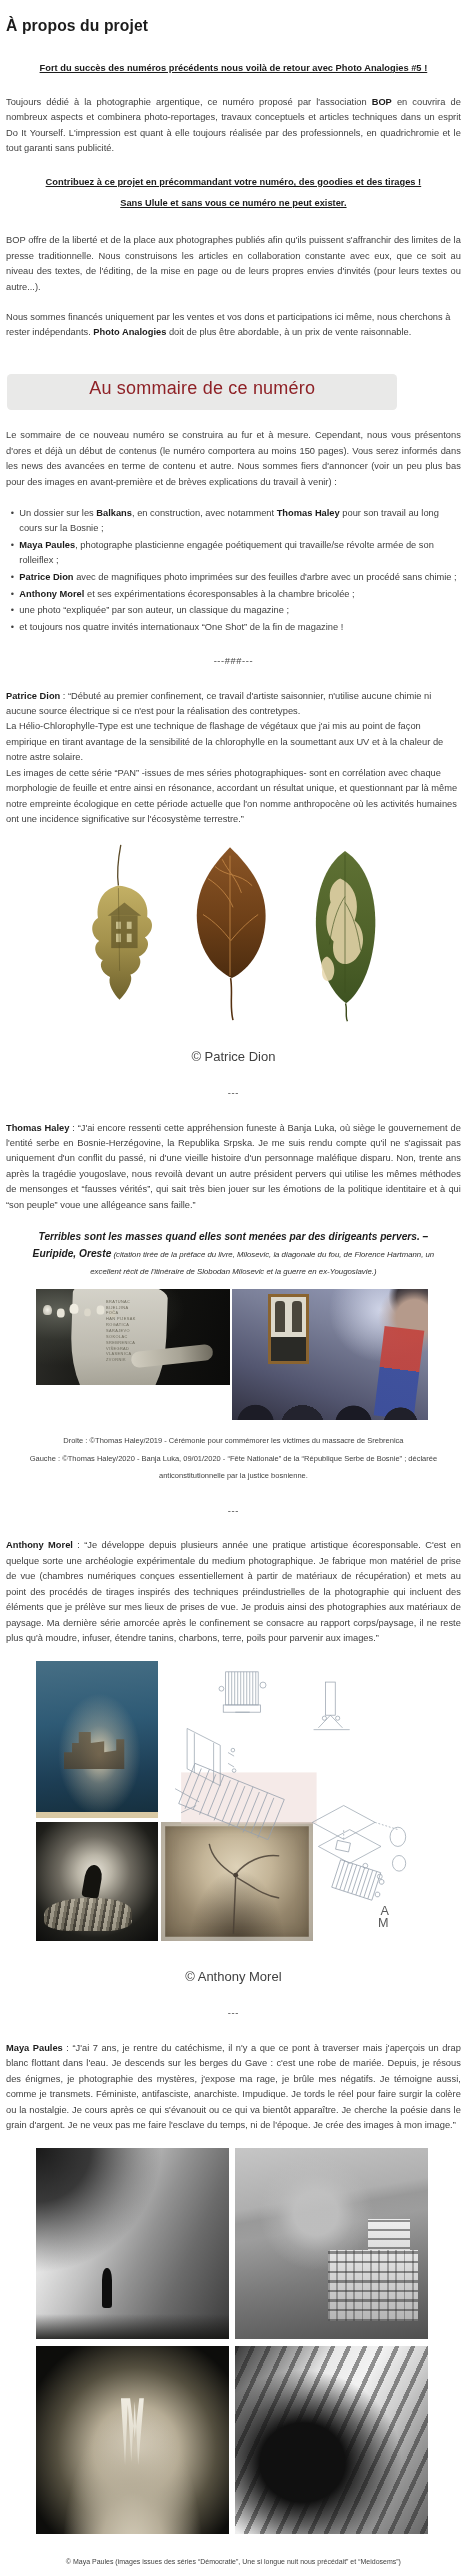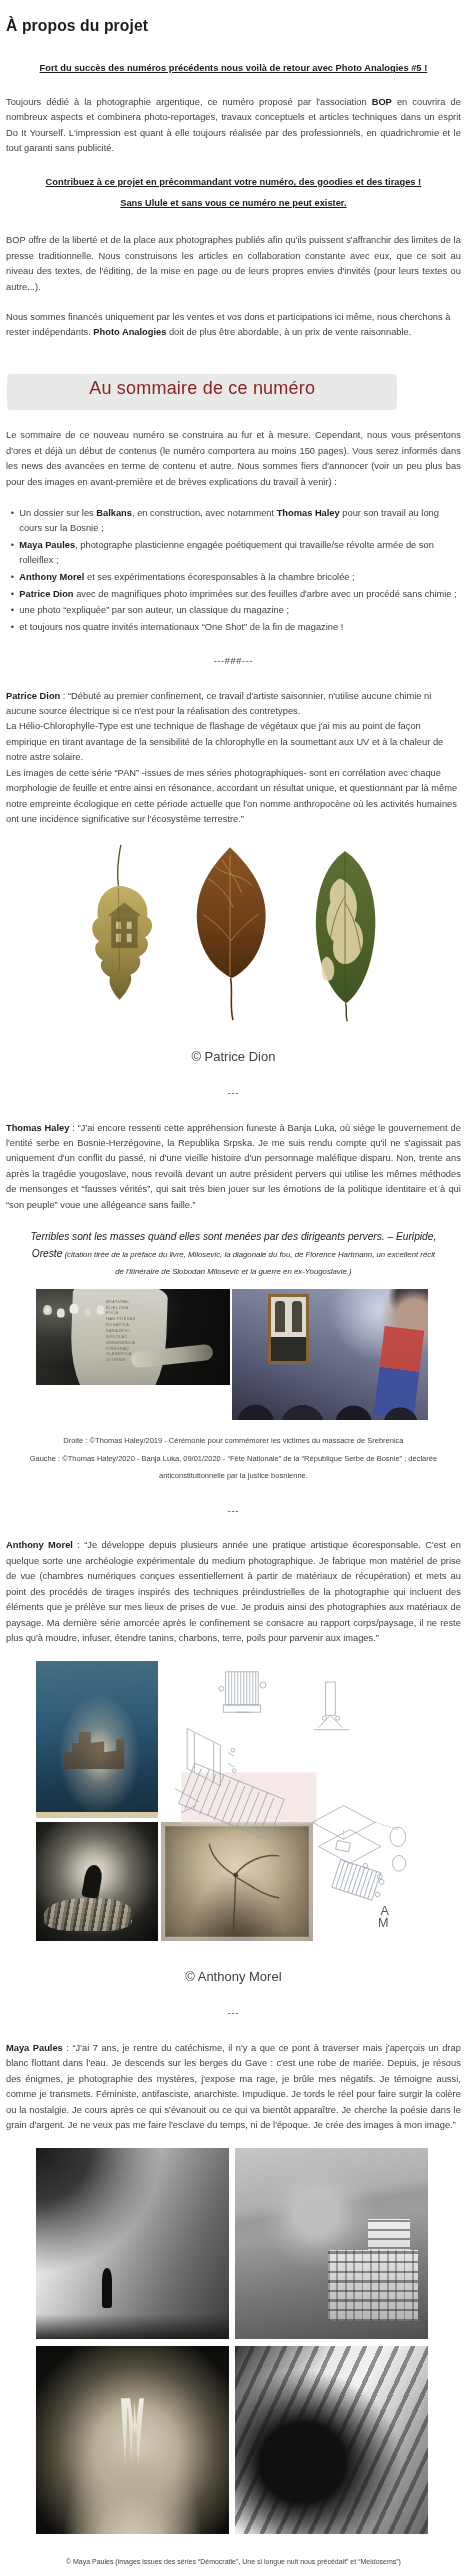--- a/index.html
+++ b/index.html
@@ -57,21 +57,21 @@
   .frame::before,.frame::after{content:"";position:absolute;top:3.6px;width:9.6px;height:31px;
      background:#4a463c;border-radius:3.6px 3.6px 0 0;}
   .frame::before{left:4.2px;} .frame::after{right:4.2px;}
   .heads{position:absolute;left:0;right:0;bottom:0;height:39px;background:
      radial-gradient(circle at 12% 108%,#1c1c26 0 18px,transparent 18.7px),
      radial-gradient(circle at 36% 118%,#23232e 0 22px,transparent 22px),
      radial-gradient(circle at 62% 110%,#1a1a24 0 18px,transparent 18.7px),
      radial-gradient(circle at 86% 112%,#20202a 0 17px,transparent 17.5px);}
   
   .epigraph{text-align:center;margin:9.6px 20.5px 8.4px;line-height:1.75;}
-  .q-big{font-style:italic;font-weight:400;font-size:10.2px;color:#1c1c1c;}
+  .q-big{font-style:italic;font-weight:700;font-size:10.2px;color:#1c1c1c;}
   .q-note{font-style:italic;font-size:7.8px;color:#2e2e2e;}
   
   .collage{position:relative;width:392px;height:280px;margin:7.2px 0 0 30px;background:#fff;}
   .am-blue{position:absolute;left:0;top:0;width:122px;height:151px;border-bottom:6px solid #d9c9a4;
      background:radial-gradient(ellipse at 52% 62%,rgba(233,215,180,.95) 0%,rgba(233,215,180,.35) 22%,transparent 46%),
      linear-gradient(175deg,#476f85 0%,#2e5a75 40%,#1d3e55 75%,#16303f 100%);}
   .castle{position:absolute;left:28px;top:71px;width:67px;height:37px;opacity:.8;
      background:linear-gradient(#6b5c43,#4a3f2e);
      clip-path:polygon(0 100%,0 55%,12% 55%,12% 30%,22% 30%,22% 0,40% 0,40% 30%,60% 25%,60% 55%,78% 50%,78% 20%,90% 20%,90% 100%);}
   .am-dark{position:absolute;left:0;top:161px;width:122px;height:119px;background:
@@ -138,22 +138,22 @@
 
   <div class="banner">
     <span>Au sommaire de ce numéro</span>
   </div>
 
   <p class="just">Le sommaire de ce nouveau numéro se construira au fur et à mesure. Cependant, nous vous présentons d'ores et déjà un début de contenus (le numéro comportera au moins 150 pages). Vous serez informés dans les news des avancées en terme de contenu et autre. Nous sommes fiers d'annoncer (voir un peu plus bas pour des images en avant-première et de brèves explications du travail à venir) :</p>
 
   <ul class="toc">
     <li><span>Un dossier sur les </span><b>Balkans</b><span>, en construction, avec notamment </span><b>Thomas Haley</b><span> pour son travail au long cours sur la Bosnie ;</span></li>
     <li><b>Maya Paules</b><span>, photographe plasticienne engagée poétiquement qui travaille/se révolte armée de son rolleiflex ;</span></li>
+    <li><b>Patrice Dion</b><span> avec de magnifiques photo imprimées sur des feuilles d'arbre avec un procédé sans chimie ;</span></li>
     <li><b>Anthony Morel</b><span> et ses expérimentations écoresponsables à la chambre bricolée ;</span></li>
-    <li><b>Patrice Dion</b><span> avec de magnifiques photo imprimées sur des feuilles d'arbre avec un procédé sans chimie ;</span></li>
     <li>une photo “expliquée” par son auteur, un classique du magazine ;</li>
     <li>et toujours nos quatre invités internationaux “One Shot” de la fin de magazine !</li>
   </ul>
 
   <div class="sep">---###---</div>
 
   <p><b>Patrice Dion</b><span> : “Débuté au premier confinement, ce travail d'artiste saisonnier, n'utilise aucune chimie ni aucune source électrique si ce n'est pour la réalisation des contretypes.</span><br><span>La Hélio-Chlorophylle-Type est une technique de flashage de végétaux que j'ai mis au point de façon empirique en tirant avantage de la sensibilité de la chlorophylle en la soumettant aux UV et à la chaleur de notre astre solaire.</span><br><span>Les images de cette série “PAN” -issues de mes séries photographiques- sont en corrélation avec chaque morphologie de feuille et entre ainsi en résonance, accordant un résultat unique, et questionnant par là même notre empreinte écologique en cette période actuelle que l'on nomme anthropocène où les activités humaines ont une incidence significative sur l'écosystème terrestre.”</span></p>
 
   <figure class="leaves">
     <svg width="90" height="175" viewBox="0 0 150 290">

